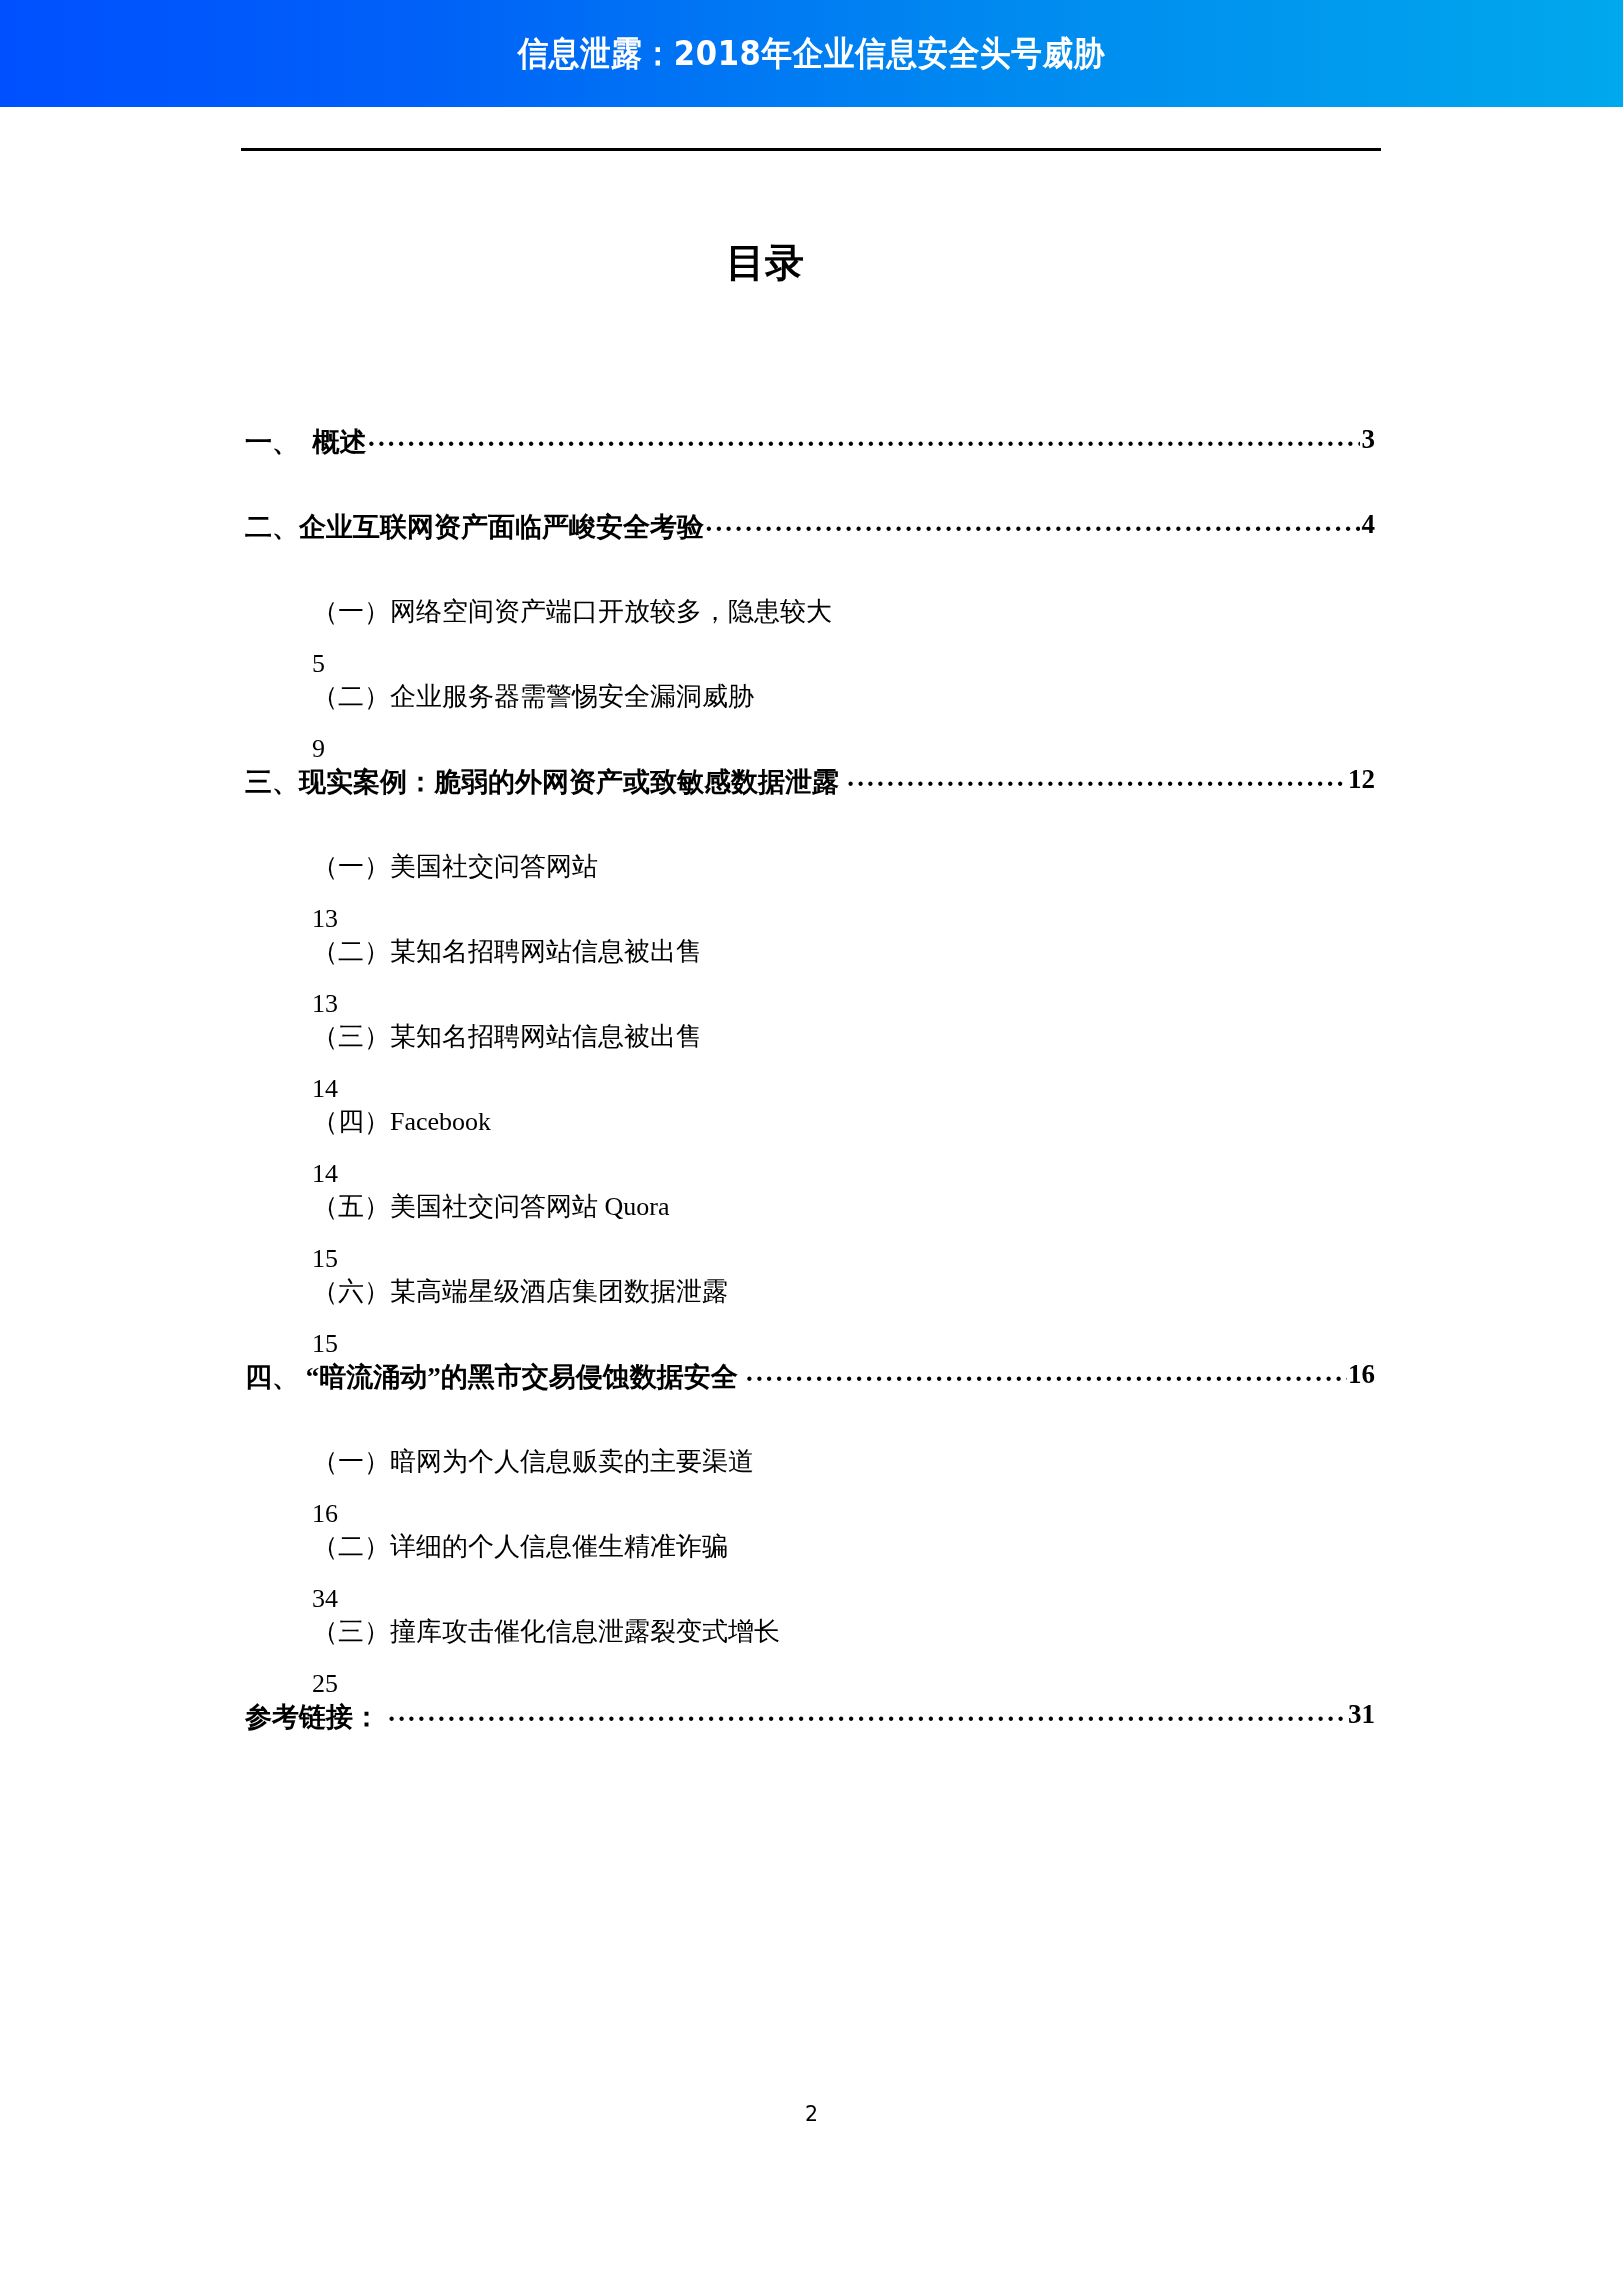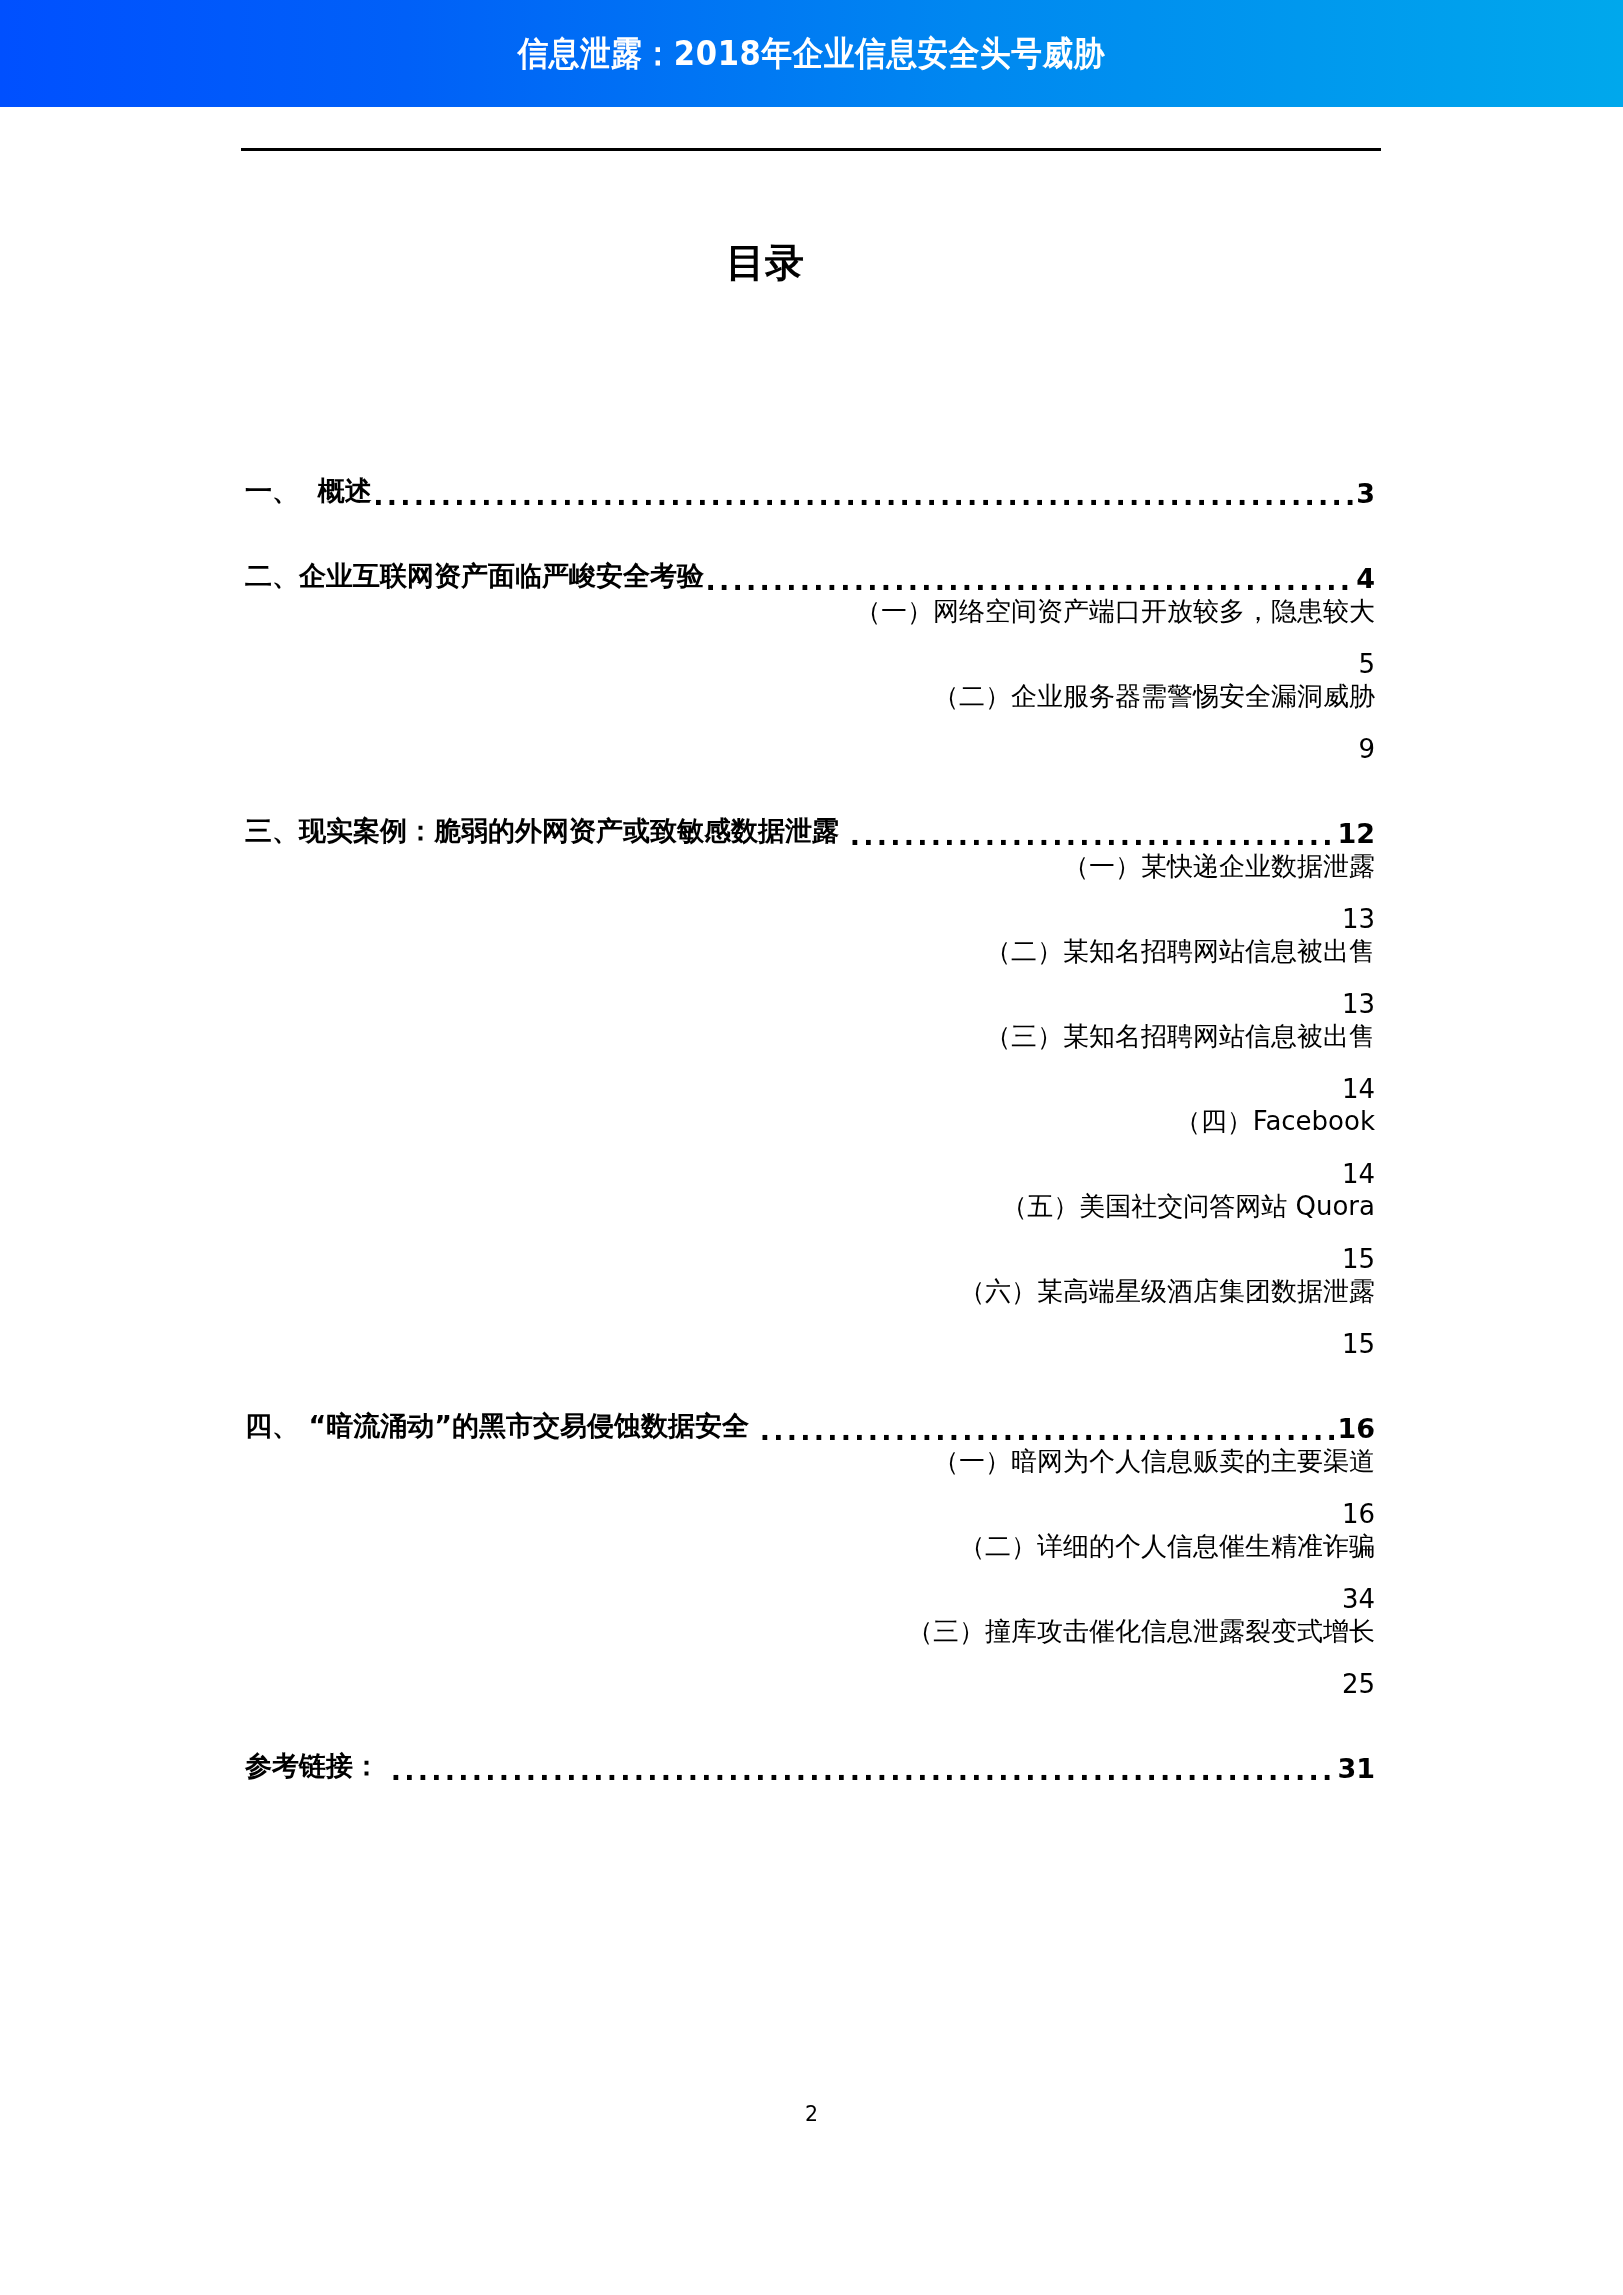--- a/index.html
+++ b/index.html
@@ -52,23 +52,24 @@
       line-height: 75px;
     }
     .toc {
       position: absolute;
       left: 245px;
       top: 424px;
       width: 1130px;
     }
     .toc-row {
       display: flex;
-      align-items: flex-end;
+      align-items: flex-start;
       height: 85px;
       white-space: nowrap;
+      font-family: Liberation Serif, serif;
     }
     .toc-row.lvl1 {
       font-weight: bold;
       font-size: 27px;
     }
     .toc-row.lvl2 {
       font-size: 26px;
       padding-left: 67px;
       flex-direction: column;
     }
@@ -140,21 +141,21 @@
     <span class="toc-label">（二）企业服务器需警惕安全漏洞威胁</span>
     <span class="toc-leader"></span>
     <span class="toc-page">9</span>
   </div>
   <div class="toc-row lvl1">
     <span class="toc-label" style="white-space:pre">三、现实案例：脆弱的外网资产或致敏感数据泄露 </span>
     <span class="toc-leader"></span>
     <span class="toc-page">12</span>
   </div>
   <div class="toc-row lvl2">
-    <span class="toc-label">（一）某快递企业数据泄露</span>
+    <span class="toc-label">（一）美国社交问答网站</span>
     <span class="toc-leader"></span>
     <span class="toc-page">13</span>
   </div>
   <div class="toc-row lvl2">
     <span class="toc-label">（二）某知名招聘网站信息被出售</span>
     <span class="toc-leader"></span>
     <span class="toc-page">13</span>
   </div>
   <div class="toc-row lvl2">
     <span class="toc-label">（三）某知名招聘网站信息被出售</span>

